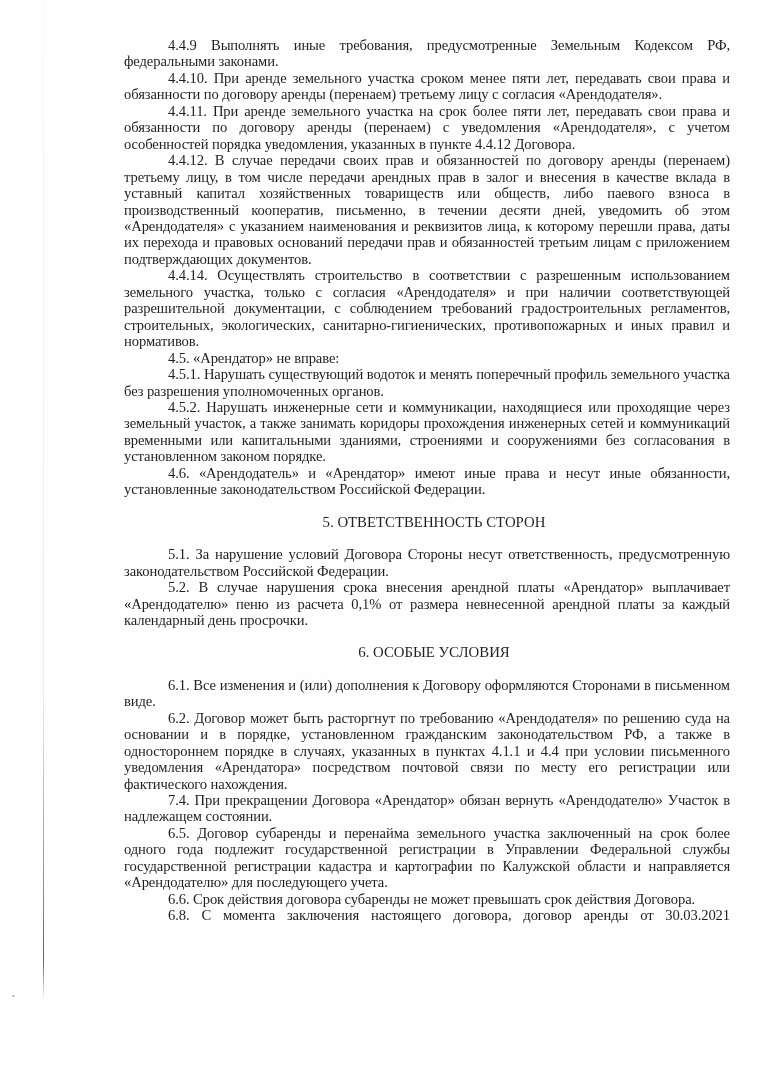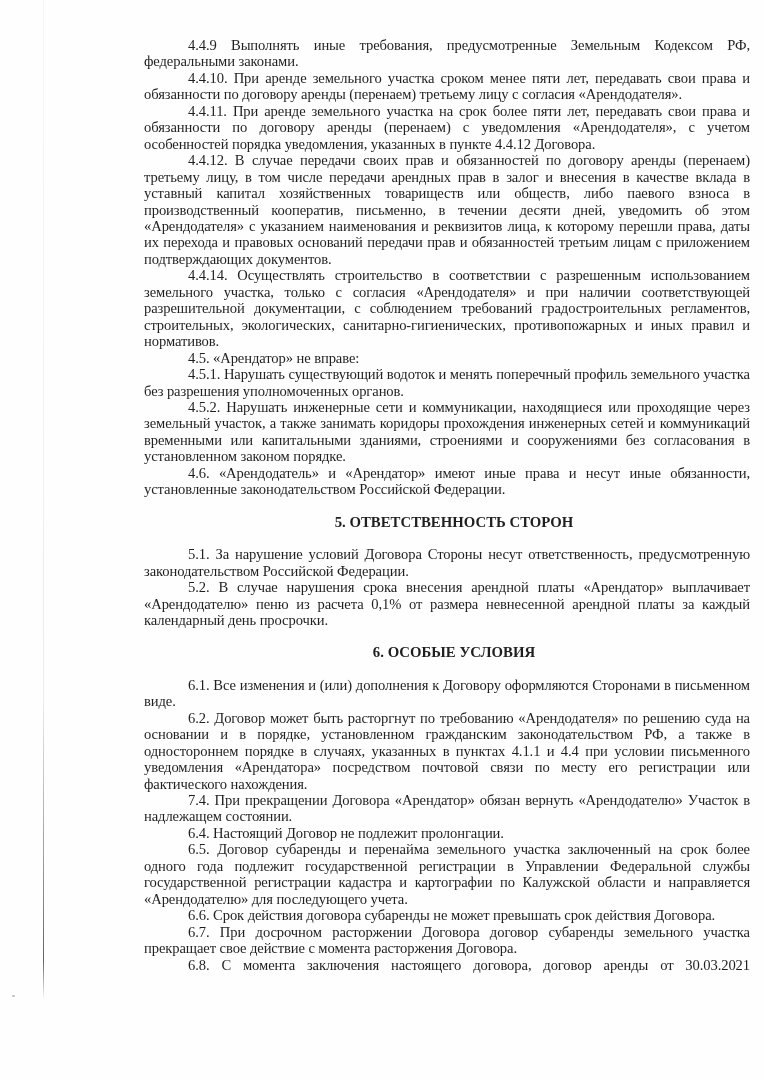--- a/index.html
+++ b/index.html
@@ -36,39 +36,38 @@
     background: rgba(150,150,160,0.6);
     border-radius: 1px;
   }
   .content {
     position: absolute;
     left: 124px;
     top: 37px;
     width: 606px;
     font-size: 14.6px;
     line-height: 16.45px;
-    margin-left: 20px;
   }
   .para {
     margin: 0;
     text-align: justify;
     text-indent: 44px;
     letter-spacing: -0.1px;
     word-spacing: 0px;
   }
   .para .num { }
   .para.bold-lead .num { font-weight: normal; }
   .para.bold { font-weight: normal; }
   .last-line-justify {
     text-align-last: justify;
   }
   .section-title {
     margin: 0;
     text-align: center;
-    font-weight: bold;
+    font-weight: normal;
     font-size: 14.8px;
     line-height: 16.45px;
     padding-left: 14px;
   }
   .gap-before-title { height: 16px; }
   .gap-after-title { height: 16px; }
 </style>
 </head>
 <body>
 
@@ -96,20 +95,18 @@
     <p class="para"><span class="num">5.1.</span> <span>За нарушение условий Договора Стороны несут ответственность, предусмотренную законодательством Российской Федерации.</span></p>
     <p class="para"><span class="num">5.2.</span> <span>В случае нарушения срока внесения арендной платы «Арендатор» выплачивает «Арендодателю» пеню из расчета 0,1% от размера невнесенной арендной платы за каждый календарный день просрочки.</span></p>
 
     <div class="gap-before-title"></div>
     <h2 class="section-title">6. ОСОБЫЕ УСЛОВИЯ</h2>
     <div class="gap-after-title"></div>
 
     <p class="para"><span class="num">6.1.</span> <span>Все изменения и (или) дополнения к Договору оформляются Сторонами в письменном виде.</span></p>
     <p class="para"><span class="num">6.2.</span> <span>Договор может быть расторгнут по требованию «Арендодателя» по решению суда на основании и в порядке, установленном гражданским законодательством РФ, а также в одностороннем порядке в случаях, указанных в пунктах 4.1.1 и 4.4 при условии письменного уведомления «Арендатора» посредством почтовой связи по месту его  регистрации или фактического нахождения.</span></p>
     <p class="para"><span class="num">7.4.</span> <span>При прекращении Договора «Арендатор» обязан вернуть «Арендодателю» Участок в надлежащем состоянии.</span></p>
-    <p class="para"><span class="num">6.4.</span> <span>Настоящий Договор не подлежит пролонгации.</span></p>
     <p class="para"><span class="num">6.5.</span> <span>Договор субаренды и перенайма земельного участка заключенный на срок более одного года подлежит государственной регистрации в Управлении Федеральной службы государственной регистрации кадастра и картографии по Калужской области и направляется «Арендодателю» для последующего учета.</span></p>
     <p class="para"><span class="num">6.6.</span> <span>Срок действия договора субаренды не может превышать срок действия Договора.</span></p>
-    <p class="para"><span class="num">6.7.</span> <span>При досрочном расторжении Договора договор субаренды земельного участка прекращает свое действие с момента расторжения Договора.</span></p>
     <p class="para bold last-line-justify"><span class="num">6.8.</span> <span>С момента заключения настоящего договора, договор аренды от 30.03.2021</span></p>
 
   </div>
 </div>
 
 </body></html>

